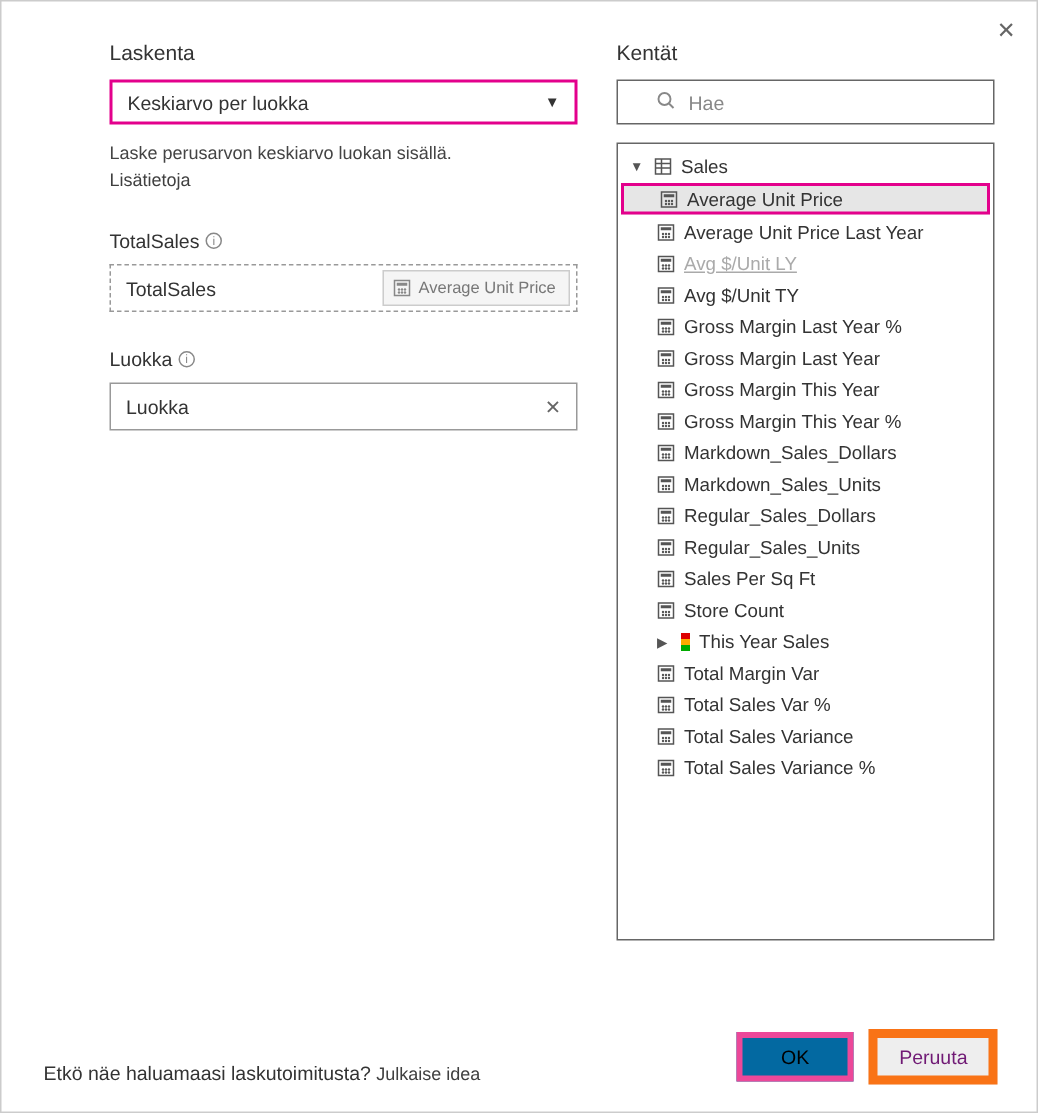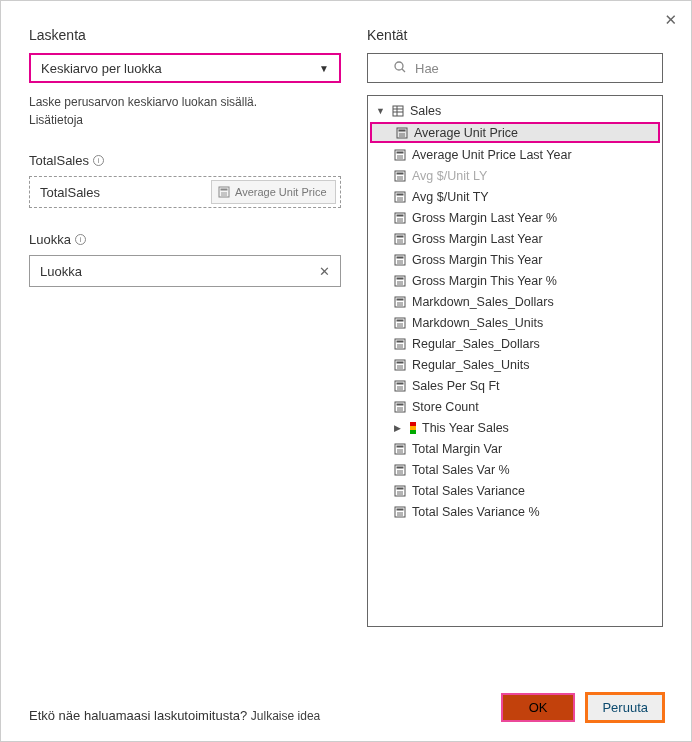--- a/index.html
+++ b/index.html
@@ -1,21 +1,21 @@
 <!DOCTYPE html>
 <html><head>
 <meta charset="utf-8">
 <style>
 * { box-sizing: border-box; margin: 0; padding: 0; }
 body { font-family: "Segoe UI", Arial, sans-serif; font-size: 13px; color: #333; background: #fff; }
 .dialog { width: 692px; height: 742px; border: 1px solid #ccc; position: relative; padding: 26px 28px 18px 28px; }
 .close-x { position: absolute; top: 10px; right: 14px; font-size: 15px; color: #666; cursor: pointer; }
 .title { font-size: 21px; font-weight: 300; color: #333; margin-bottom: 32px; }
 .columns { display: flex; gap: 26px; }
-.col-left { width: 312px; flex-shrink: 0; }
+.col-left { width: 312px; flex-shrink: 0; margin-left: 44px; }
 .col-right { flex: 1; }
 .section-h { font-size: 14px; color: #333; margin-bottom: 10px; }
 .dropdown { width: 100%; height: 30px; border: 2px solid #e3008c; background: #fff; display: flex; align-items: center; padding: 0 10px; justify-content: space-between; cursor: pointer; gap: 40px; }
 .dropdown .arrow { font-size: 10px; color: #333; }
 .desc { margin-top: 10px; font-size: 12px; color: #444; line-height: 1.5; }
 .link { color: #404040; cursor: pointer; font-size: 12px; }
 .group-h { margin-top: 24px; font-size: 13px; color: #333; display: flex; align-items: center; gap: 4px; margin-bottom: 8px; }
 .info-icon { width: 11px; height: 11px; border: 1px solid #888; border-radius: 50%; display: inline-flex; align-items: center; justify-content: center; font-size: 8px; color: #888; }
 .dropzone { border: 1px dashed #999; height: 32px; display: flex; align-items: center; padding: 0 10px; position: relative; }
 .dropzone.solid { border: 1px solid #999; justify-content: space-between; }
@@ -23,30 +23,30 @@
 .clear-x { color: #666; font-size: 13px; cursor: pointer; }
 .search-box { border: 1px solid #666; height: 30px; display: flex; align-items: center; padding: 0 25px; gap: 8px; margin-bottom: 12px; }
 .search-box input { border: none; outline: none; flex: 1; font-size: 13px; color: #333; }
 .search-box input::placeholder { color: #888; }
 .tree { border: 1px solid #666; height: 532px; overflow-y: auto; padding: 4px 0; }
 .tree-row { display: flex; align-items: center; height: 21px; padding-left: 8px; gap: 6px; font-size: 12.5px; cursor: pointer; }
 .tree-row.table-row { padding-left: 8px; }
 .tree-row.field-row { padding-left: 26px; }
 .tree-row.highlighted-row { border: 2px solid #e3008c; margin: 1px 2px; padding-left: 24px; }
 .tree-row.selected-row { background: #e6e6e6; }
-.tree-row.dim .lbl { color: #aaa; }
+.tree-row.dim .lbl { color: #aaa; text-decoration: underline; }
 .expand { width: 10px; font-size: 9px; color: #555; }
 .icon-tbl, .icon-calc { width: 12px; height: 12px; display: inline-block; }
 .icon-tbl svg, .icon-calc svg { width: 12px; height: 12px; display: block; }
 .traffic { width: 6px; height: 12px; display: inline-flex; flex-direction: column; }
 .traffic span { flex:1; }
 .footer { position: absolute; left: 28px; right: 26px; bottom: 18px; display: flex; justify-content: space-between; align-items: flex-end; font-size: 13px; }
 .buttons { display: flex; gap: 10px; align-items: center; }
-.btn-ok { background: #c2410c; border: 2px solid #ec4899; padding: 5px 26px; font-size: 13px; cursor: pointer; }
-.btn-cancel { background: #eee; border: 3px solid #f97316; padding: 5px 14px; font-size: 13px; cursor: pointer; color: #0c4a6e; }
+.btn-ok { background: #0369a1; border: 4px solid #ec4899; padding: 5px 26px; font-size: 13px; cursor: pointer; }
+.btn-cancel { background: #eee; border: 6px solid #f97316; padding: 5px 14px; font-size: 13px; cursor: pointer; color: #701a75; }
 </style>
 </head>
 <body>
 
 <div class="dialog">
   <div class="close-x">✕</div>
 
   <div class="columns">
     <div class="col-left">
       <div class="section-h">Laskenta</div>

